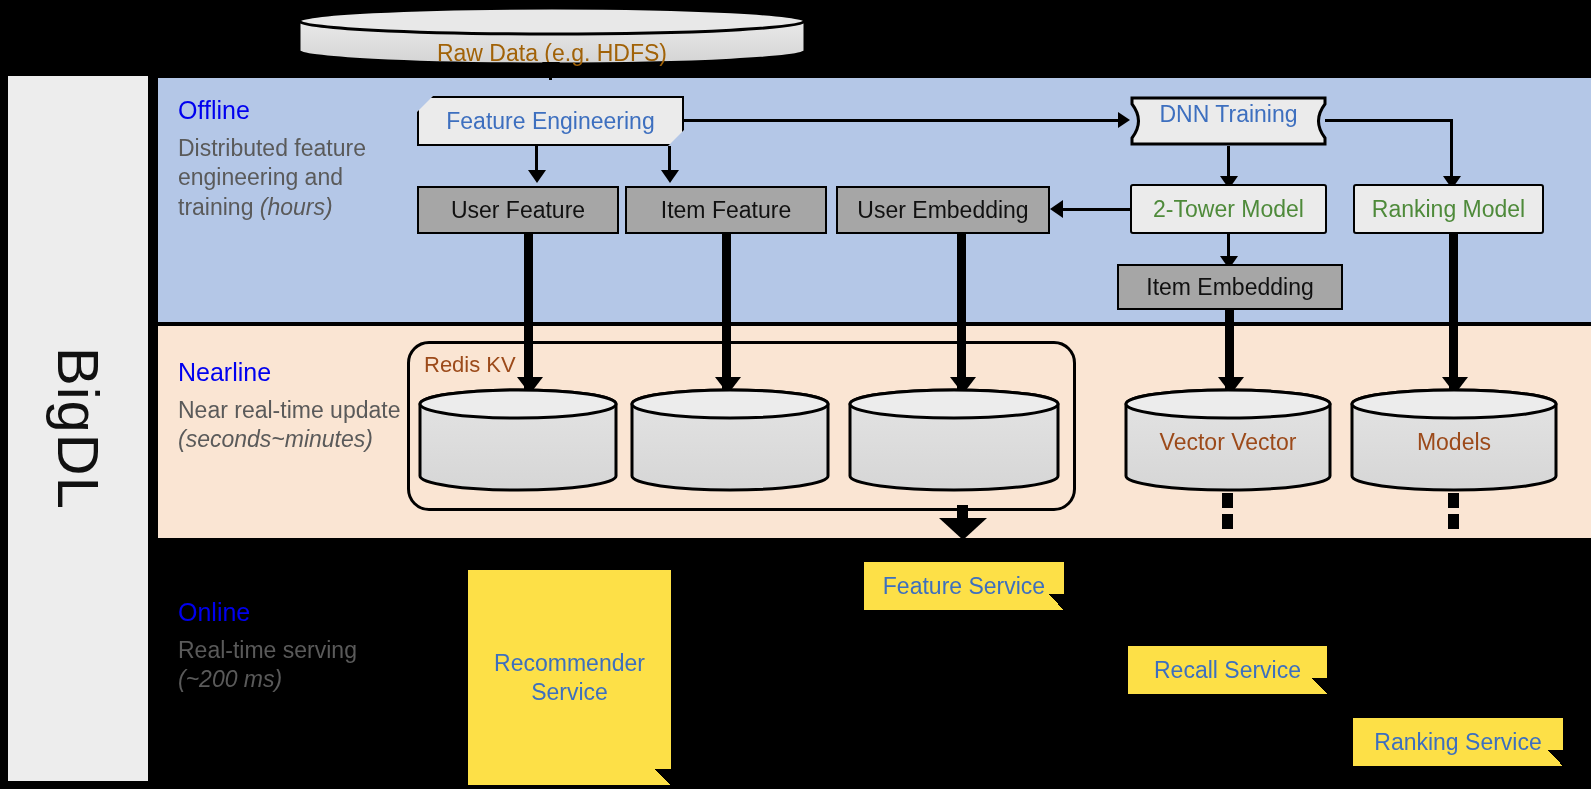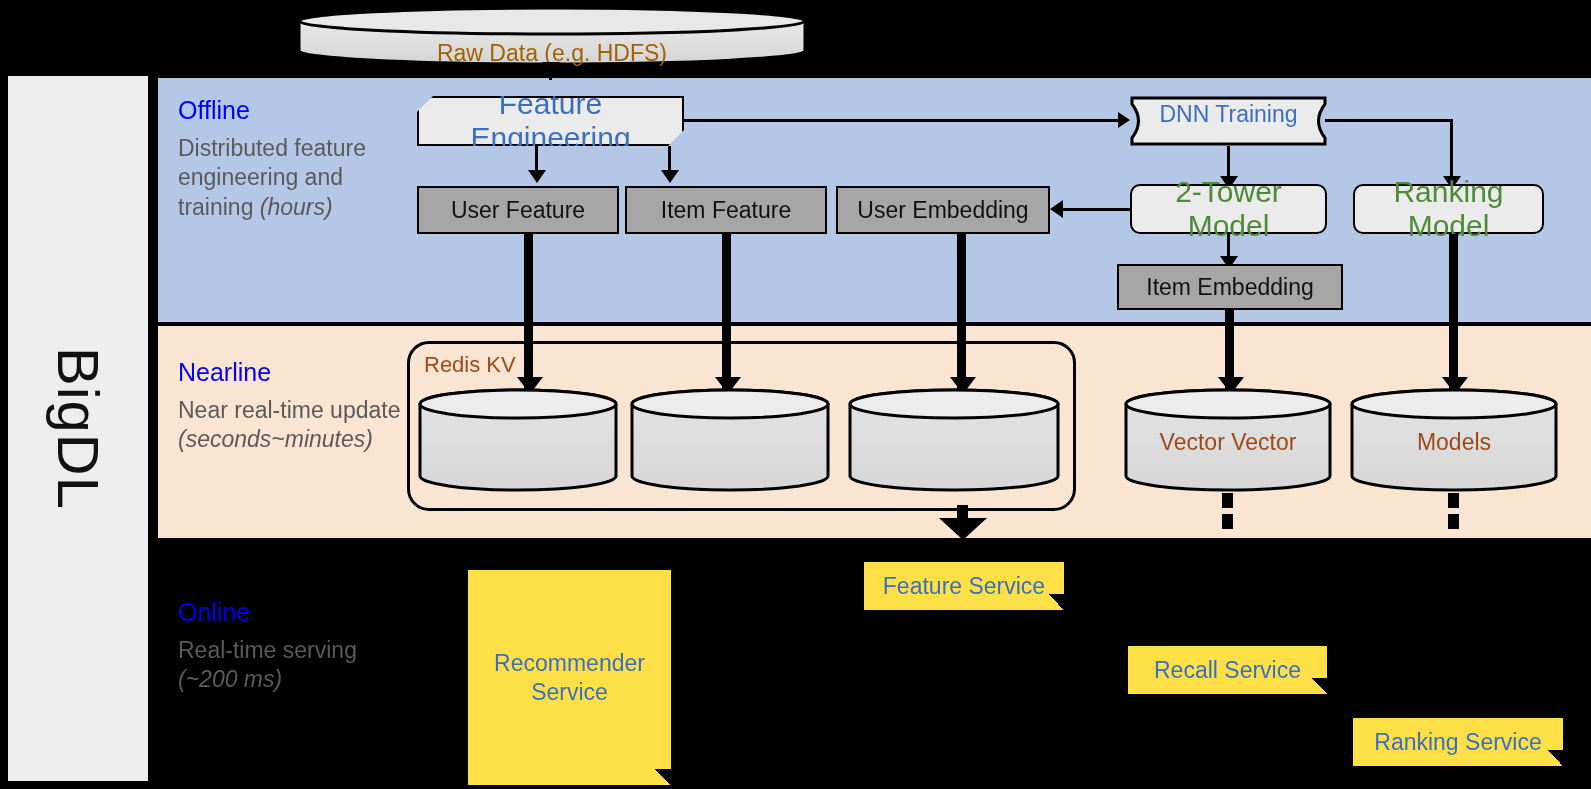--- a/index.html
+++ b/index.html
@@ -31,24 +31,24 @@
   #lbl-online .band-desc{color:#5a5a5a;}
 
   
   .node{position:absolute;box-sizing:border-box;display:flex;
         align-items:center;justify-content:center;text-align:center;}
 
   
   .grey-box{background:#a6a6a6;border:2px solid #000;font-size:23px;color:#111;}
 
   
-  .proc{background:#ebebeb;border:2px solid #000;font-size:30px;}
+  .proc{background:#ebebeb;border:2px solid #000;font-size:23px;}
   .proc.blue-txt{color:#3d6fbf;}
   .proc.green-txt{color:#4e8a3a;}
-  .rounded{border-radius:10px;}
+  .rounded{border-radius:3px;}
 
   
   .cut-corner{clip-path:polygon(16px 0,100% 0,100% calc(100% - 16px),
               calc(100% - 16px) 100%,0 100%,0 16px);
               border:none;background:#ebebeb;
               box-shadow:inset 0 0 0 2px #000;}
   .bracket-wrap{position:absolute;}
   .bracket-wrap svg{position:absolute;left:0;top:0;}
   .bracket-wrap .lbl{position:absolute;inset:0;display:flex;align-items:center;
                      justify-content:center;font-size:23px;color:#3d6fbf;}

